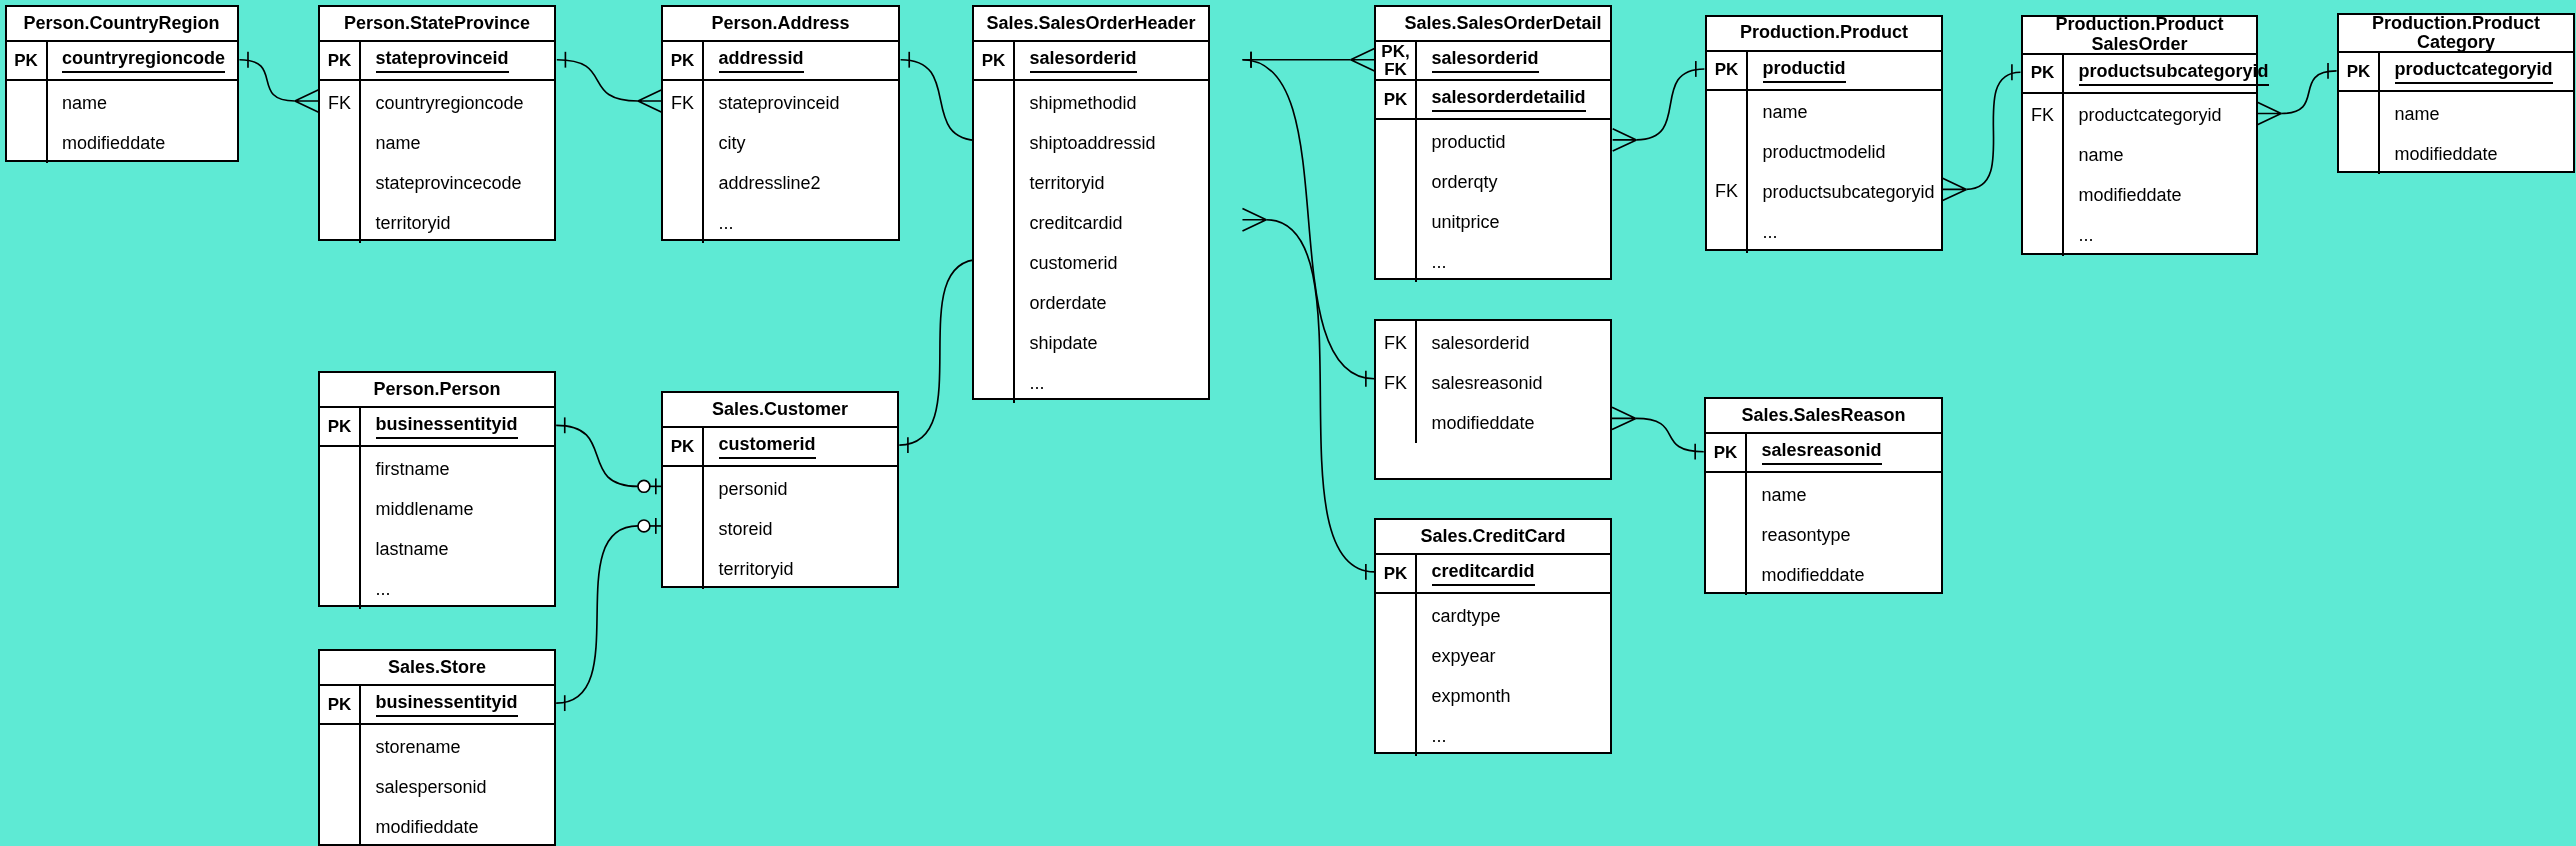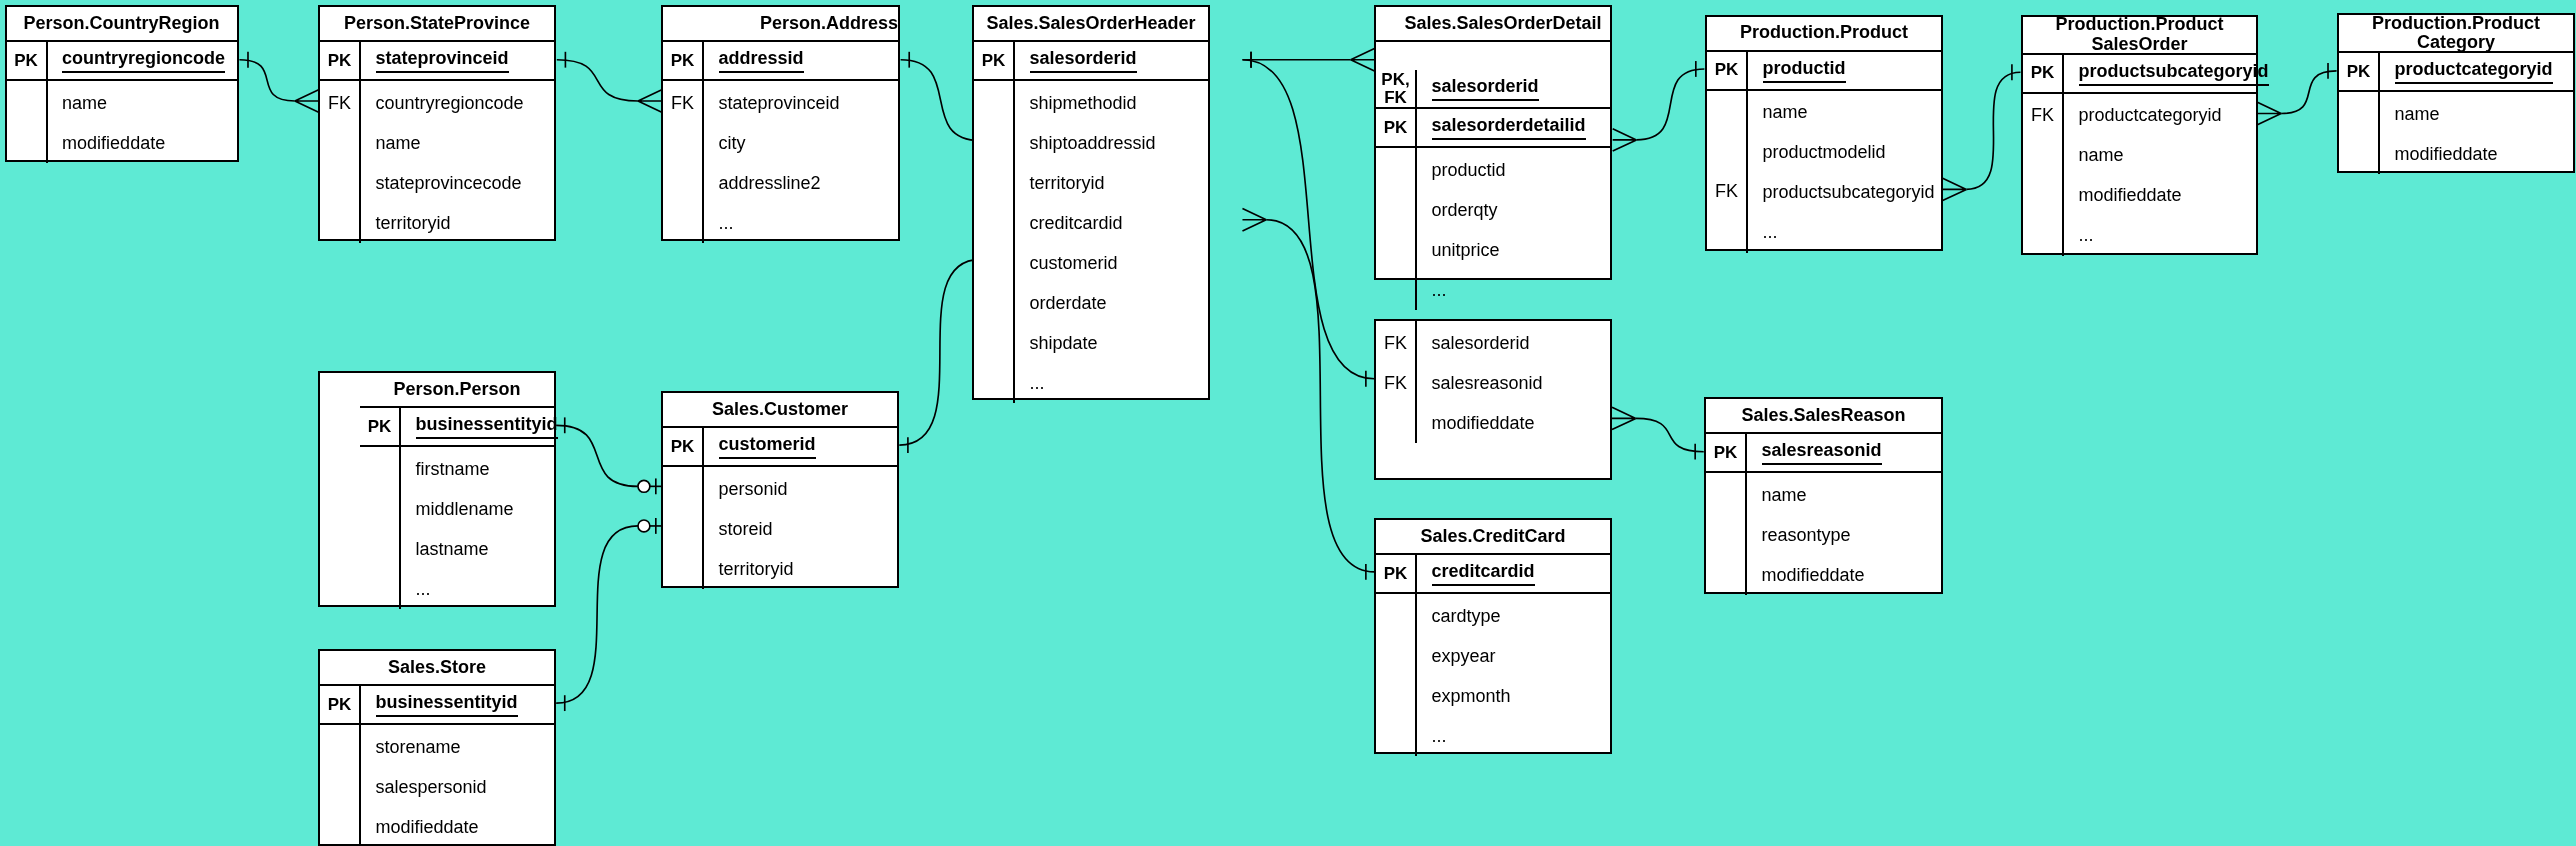--- a/index.html
+++ b/index.html
@@ -164,21 +164,21 @@
         </div>
         <div class="body-fields">
           <div class="body-field-line">countryregioncode</div>
           <div class="body-field-line">name</div>
           <div class="body-field-line">stateprovincecode</div>
           <div class="body-field-line">territoryid</div>
         </div>
       </div>
     </div>
     <div class="entity" style="left: 661px; top: 5.3px; width: 239px; height: 236px;">
-      <div class="entity-title" style="height: 35px; align-items: flex-end;">
+      <div class="entity-title" style="height: 35px;">
         <div>Person.Address</div>
       </div>
       <div class="key-row" style="height: 39px;">
         <div class="key-cell">PK</div>
         <div class="key-field-cell">
           <span class="pk-underline">addressid</span>
         </div>
       </div>
       <div class="entity-body">
         <div class="body-gutter">
@@ -213,21 +213,21 @@
           <div class="body-field-line">orderdate</div>
           <div class="body-field-line">shipdate</div>
           <div class="body-field-line">...</div>
         </div>
       </div>
     </div>
     <div class="entity" style="left: 1374px; top: 5.3px; width: 238px; height: 275px;">
       <div class="entity-title" style="height: 35px; padding-left: 20px;">
         <div>Sales.SalesOrderDetail</div>
       </div>
-      <div class="key-row" style="height: 39px; margin-top: 28px;">
+      <div class="key-row" style="height: 39px;">
         <div class="key-cell">PK,
 FK</div>
         <div class="key-field-cell">
           <span class="pk-underline">salesorderid</span>
         </div>
       </div>
       <div class="key-row" style="height: 39px;">
         <div class="key-cell">PK</div>
         <div class="key-field-cell">
           <span class="pk-underline">salesorderdetailid</span>
@@ -300,21 +300,21 @@
         </div>
       </div>
       <div class="entity-body">
         <div class="body-gutter"></div>
         <div class="body-fields">
           <div class="body-field-line">name</div>
           <div class="body-field-line">modifieddate</div>
         </div>
       </div>
     </div>
-    <div class="entity" style="left: 318px; top: 371px; width: 238px; height: 236px; padding-left: 40px;">
+    <div class="entity" style="left: 318px; top: 371px; width: 238px; height: 236px;">
       <div class="entity-title" style="height: 35px;">
         <div>Person.Person</div>
       </div>
       <div class="key-row" style="height: 39px;">
         <div class="key-cell">PK</div>
         <div class="key-field-cell">
           <span class="pk-underline">businessentityid</span>
         </div>
       </div>
       <div class="entity-body">

